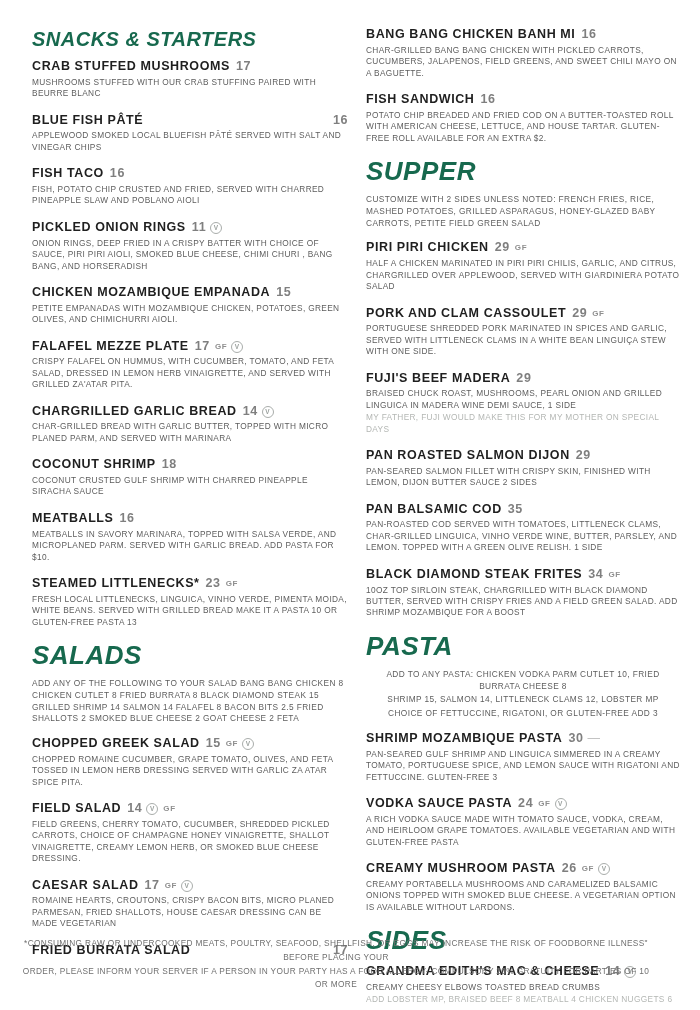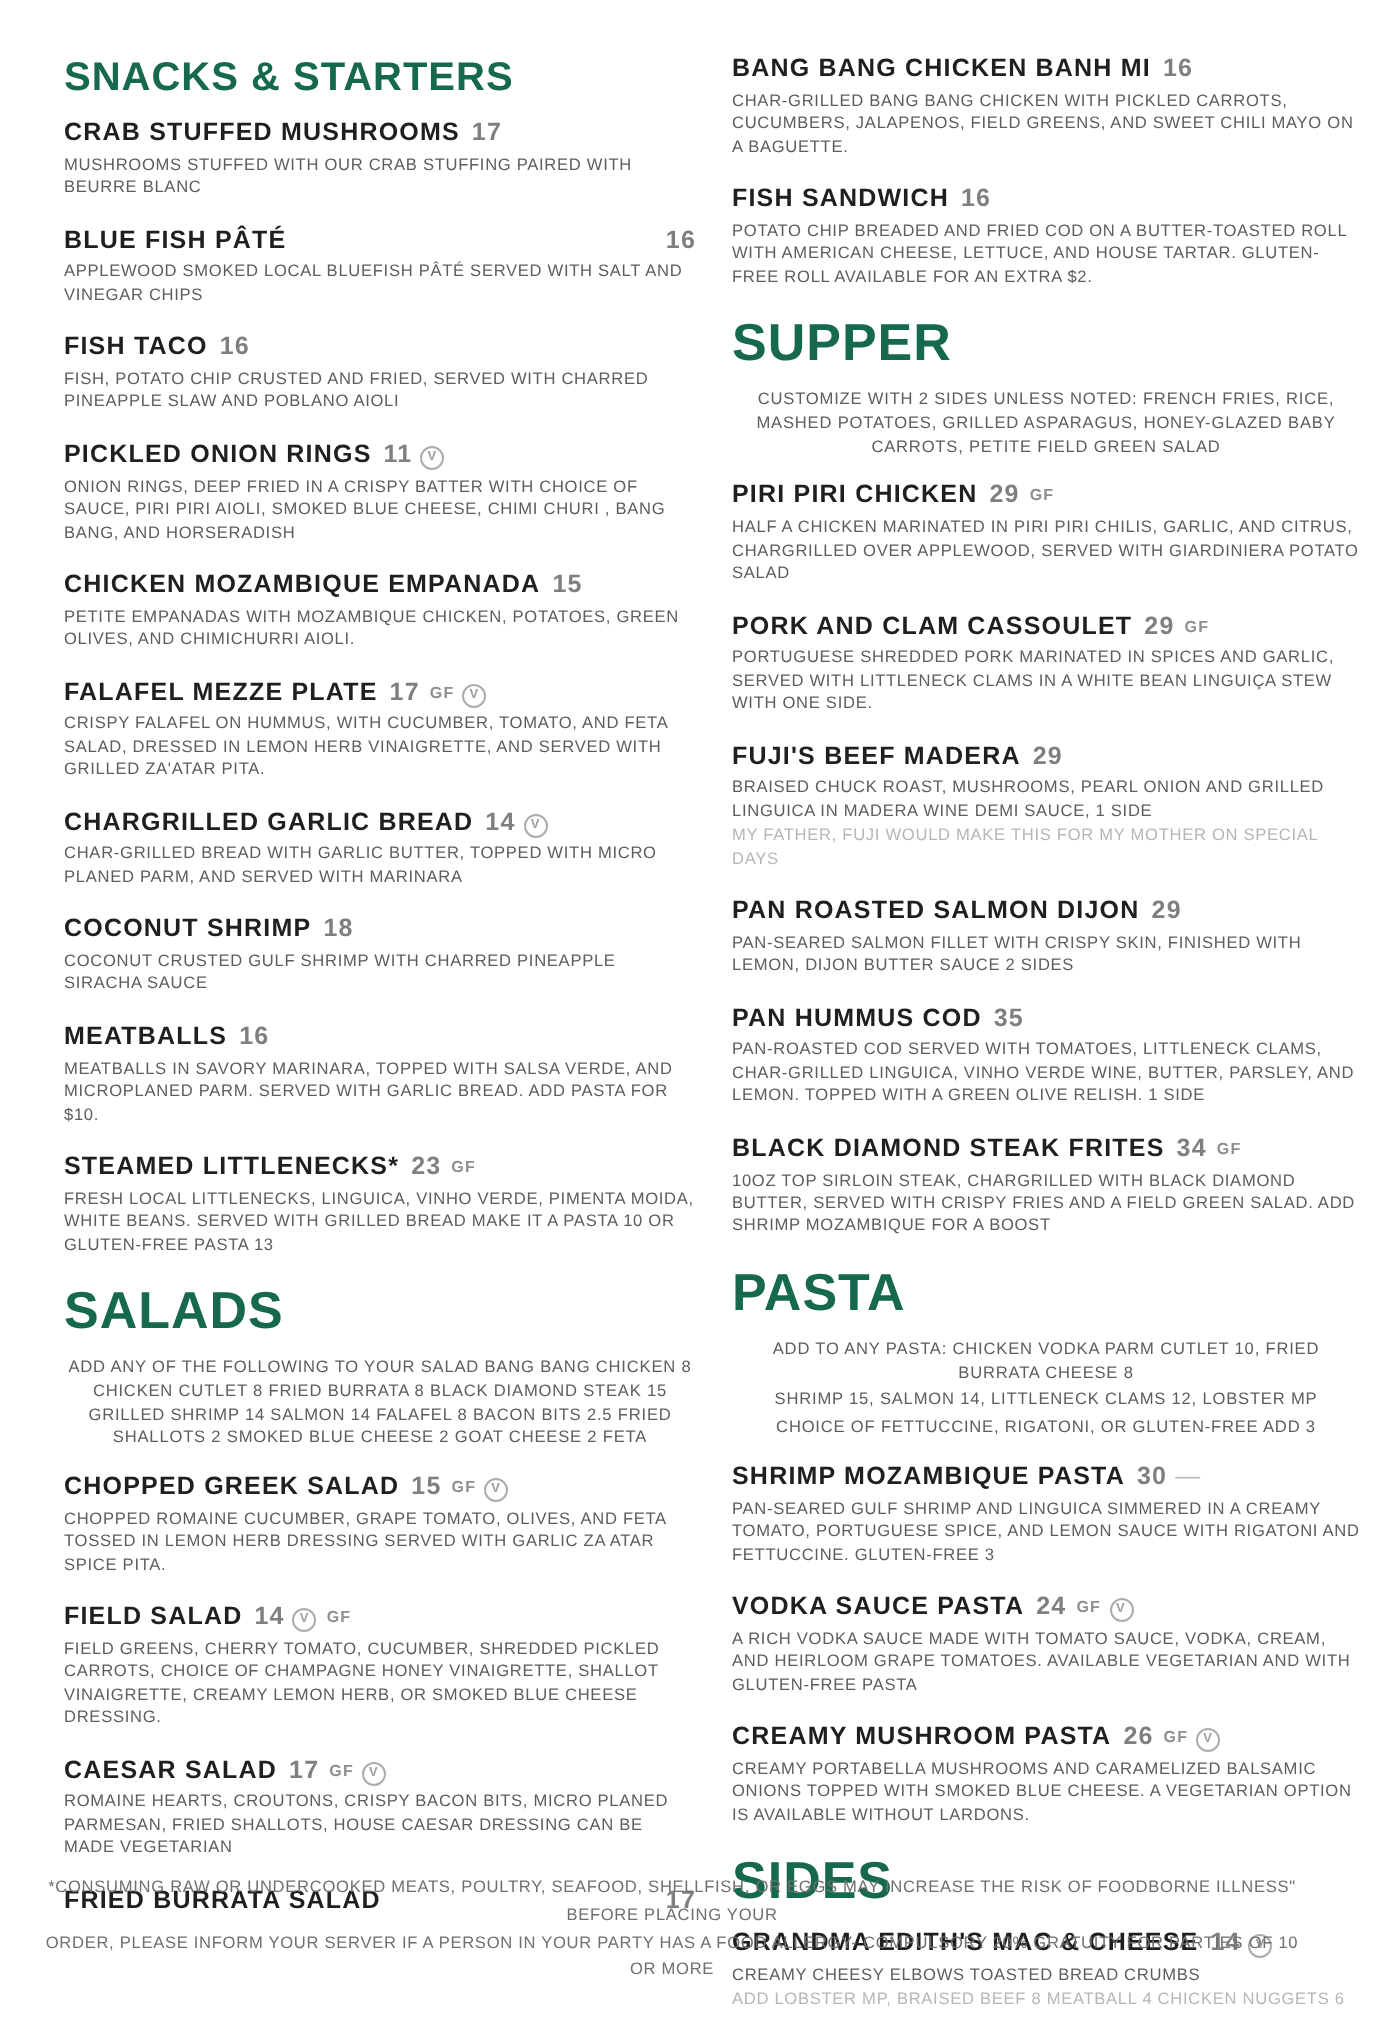--- a/index.html
+++ b/index.html
@@ -6,31 +6,31 @@
   body{
     width:700px;height:1010px;position:relative;overflow:hidden;
     font-family:"Liberation Sans","DejaVu Sans",sans-serif;
     -webkit-font-smoothing:antialiased;
   }
   .page{position:absolute;top:26px;left:0;width:700px;}
   .col{position:absolute;top:0;}
   .col-left{left:32px;width:316px;}
   .col-right{left:366px;width:314px;}
   h2.section-heading{
-    margin:2px 0 7px 0;color:#17694e;font-weight:bold;letter-spacing:0.5px;
+    margin:2px 0 7px 0;color:#17694e;font-weight:bold;letter-spacing:0.5px;font-style:italic;
   }
   h2.sz-sm{font-size:20px;}
   h2.sz-lg{font-size:26px;}
   .section{margin-bottom:2px;}
   .intro{
     font-size:8.3px;color:#5d5d5d;letter-spacing:0.4px;line-height:1.42;
     margin:0 0 10px 0;text-transform:uppercase;
   }
   .intro.center{text-align:center;margin-bottom:2px;}
-  .intro.last{margin-bottom:10px;text-align:center;}
+  .intro.last{margin-bottom:10px;}
   .item{margin-bottom:12px;}
   .item-head{font-size:12.5px;font-weight:bold;color:#1f1f1f;letter-spacing:0.6px;line-height:1.3;}
   .iname{color:#1f1f1f;}
   .iprice{color:#7f7f7f;margin-left:6px;}
   .iprice.right{float:right;margin-left:0;}
   .price-suffix{color:#bbbbbb;font-weight:normal;margin-left:4px;}
   .gf{
     font-size:8px;color:#8f8f8f;font-weight:bold;letter-spacing:0.6px;
     margin-left:5px;vertical-align:1px;
   }
@@ -146,21 +146,21 @@
         <div class="item">
           <div class="item-head"><span class="iname">FUJI'S BEEF MADERA</span><span class="iprice">29</span></div>
           <div class="idesc">BRAISED CHUCK ROAST, MUSHROOMS, PEARL ONION AND GRILLED LINGUICA IN MADERA WINE DEMI SAUCE, 1 SIDE</div>
           <div class="inote">MY FATHER, FUJI WOULD MAKE THIS FOR MY MOTHER ON SPECIAL DAYS</div>
         </div>
         <div class="item">
           <div class="item-head"><span class="iname">PAN ROASTED SALMON DIJON</span><span class="iprice">29</span></div>
           <div class="idesc">PAN-SEARED SALMON FILLET WITH CRISPY SKIN, FINISHED WITH LEMON, DIJON BUTTER SAUCE 2 SIDES</div>
         </div>
         <div class="item">
-          <div class="item-head"><span class="iname">PAN HUMMUS COD</span><span class="iprice">35</span></div>
+          <div class="item-head"><span class="iname">PAN BALSAMIC COD</span><span class="iprice">35</span></div>
           <div class="idesc">PAN-ROASTED COD SERVED WITH TOMATOES, LITTLENECK CLAMS, CHAR-GRILLED LINGUICA, VINHO VERDE WINE, BUTTER, PARSLEY, AND LEMON. TOPPED WITH A GREEN OLIVE RELISH. 1 SIDE</div>
         </div>
         <div class="item">
           <div class="item-head"><span class="iname">BLACK DIAMOND STEAK FRITES</span><span class="iprice">34</span><span class="gf">GF</span></div>
           <div class="idesc">10OZ TOP SIRLOIN STEAK, CHARGRILLED WITH BLACK DIAMOND BUTTER, SERVED WITH CRISPY FRIES AND A FIELD GREEN SALAD. ADD SHRIMP MOZAMBIQUE FOR A BOOST</div>
         </div>
       </section>
       <section class="section">
         <h2 class="section-heading sz-lg" style="color: rgb(23, 105, 78);">PASTA</h2>
         <div class="intro center">ADD TO ANY PASTA: CHICKEN VODKA PARM CUTLET 10, FRIED BURRATA CHEESE 8</div>

